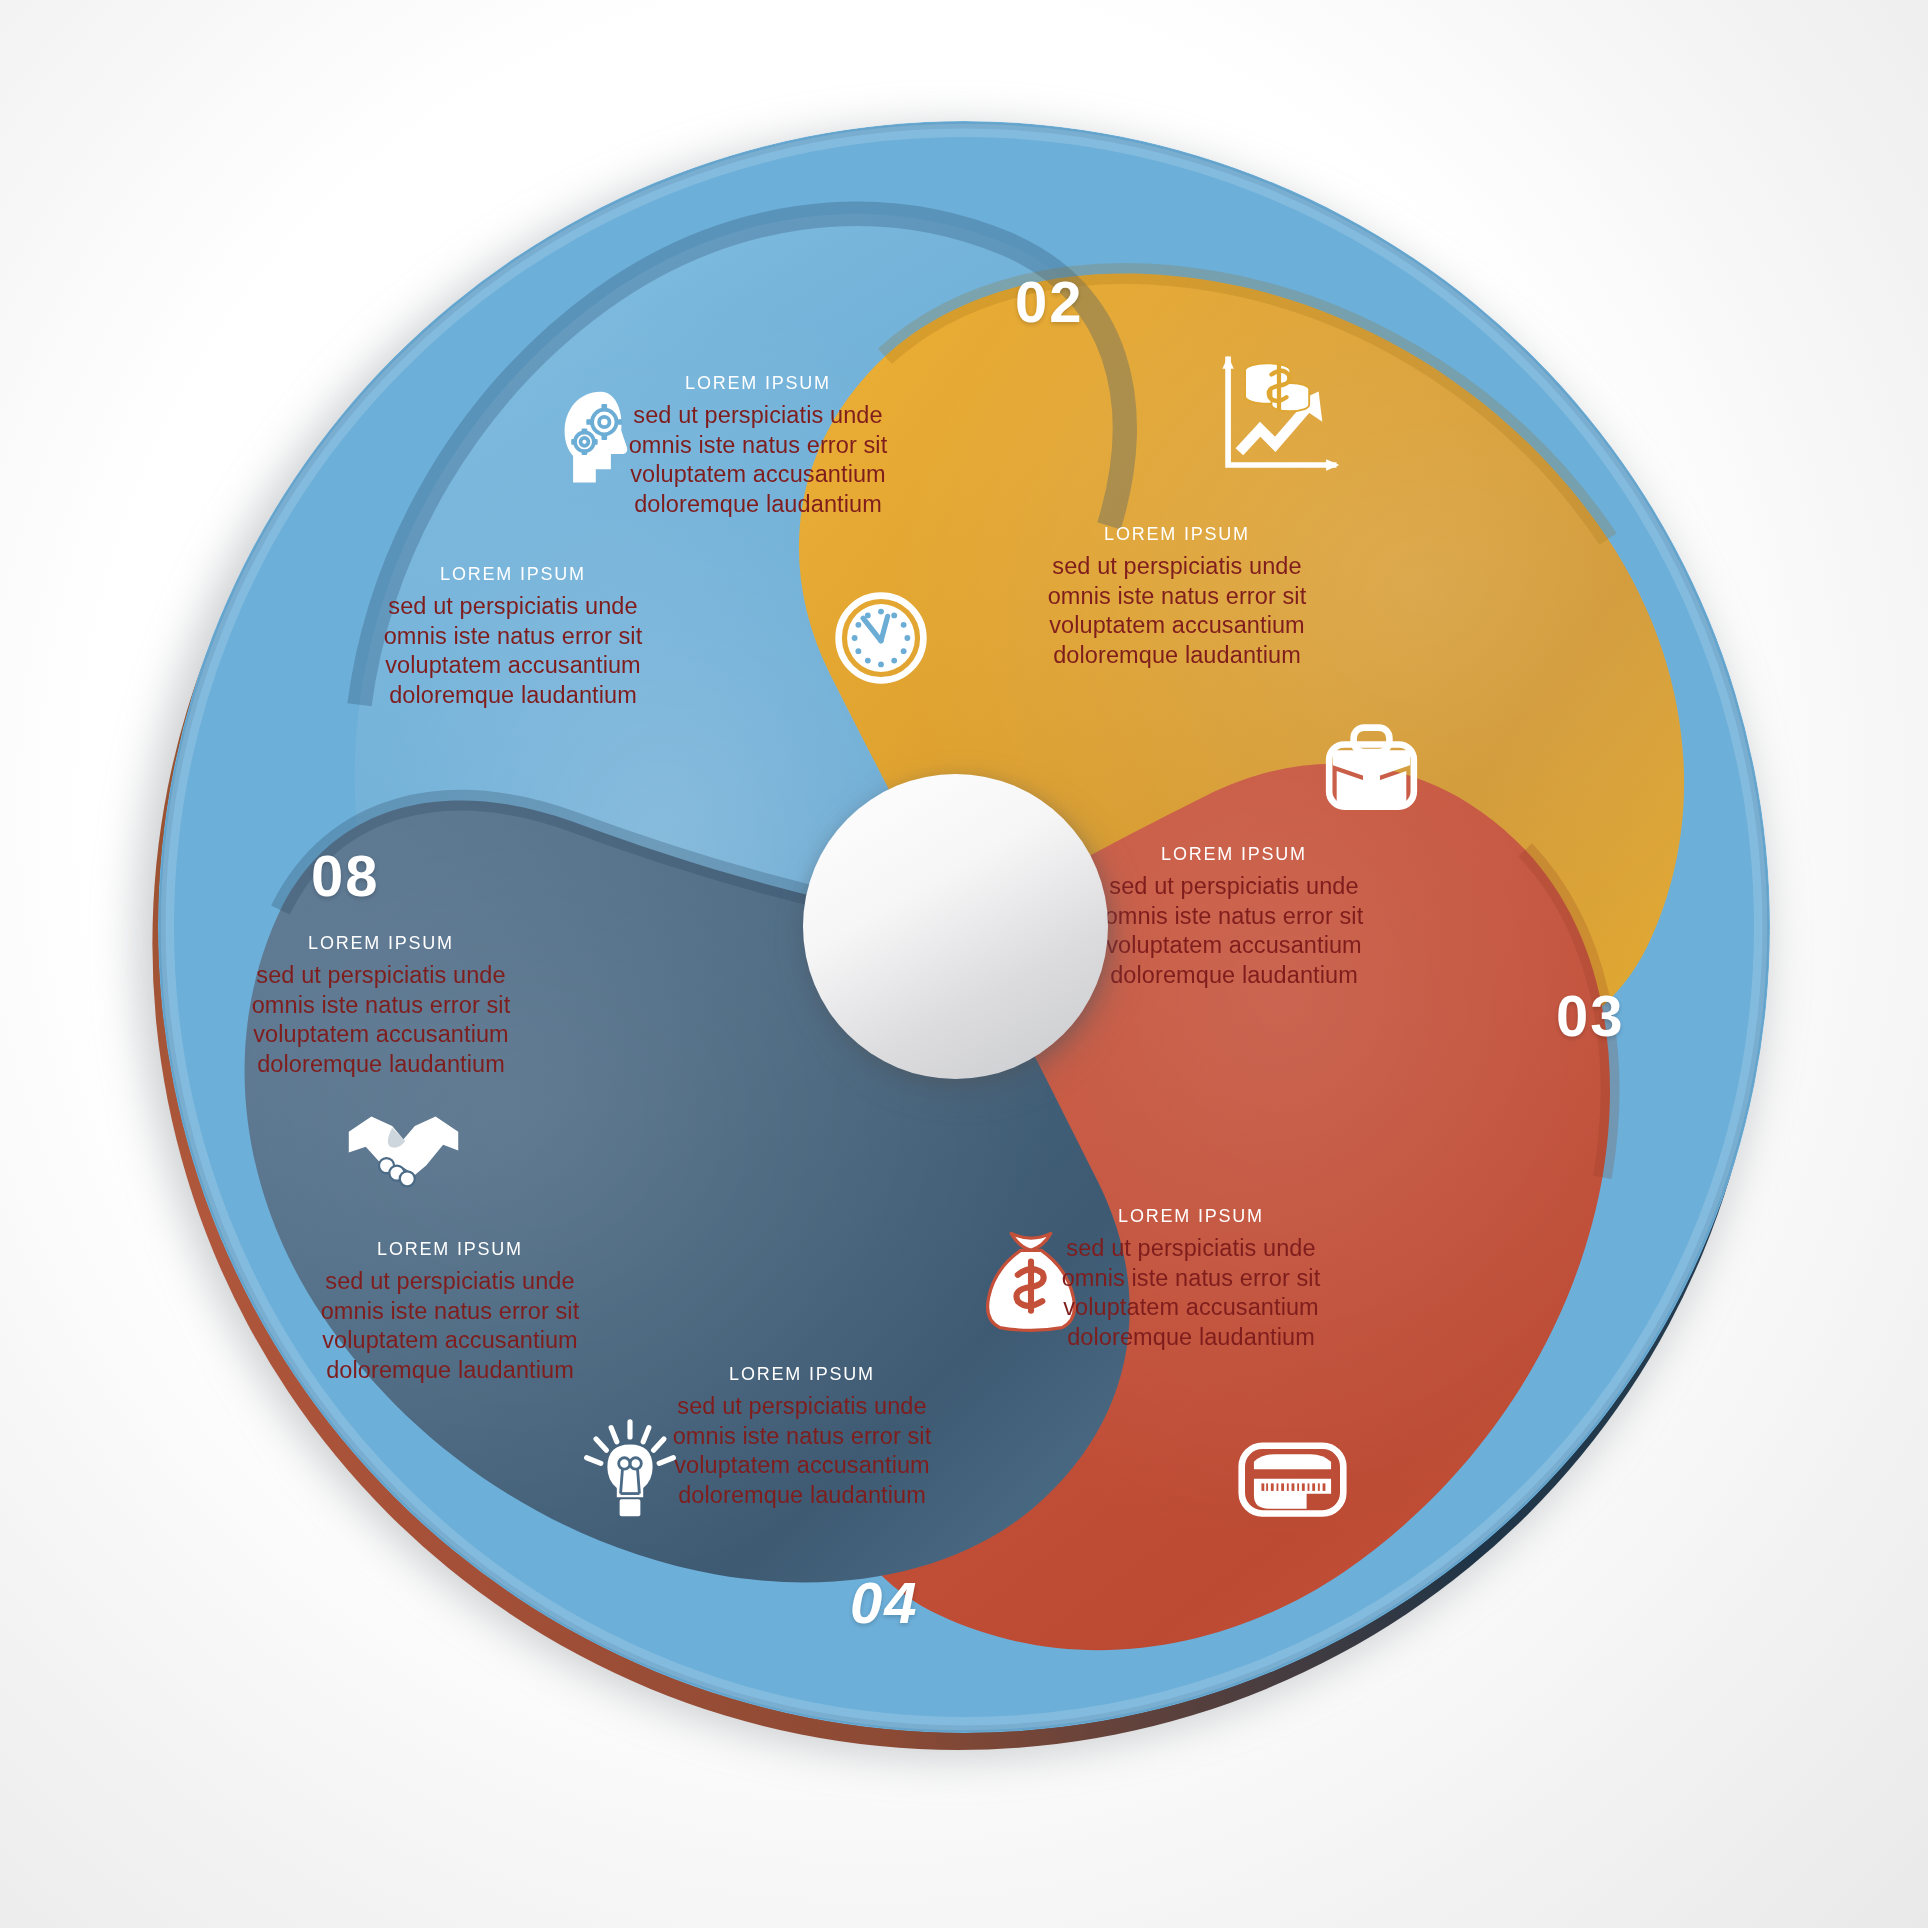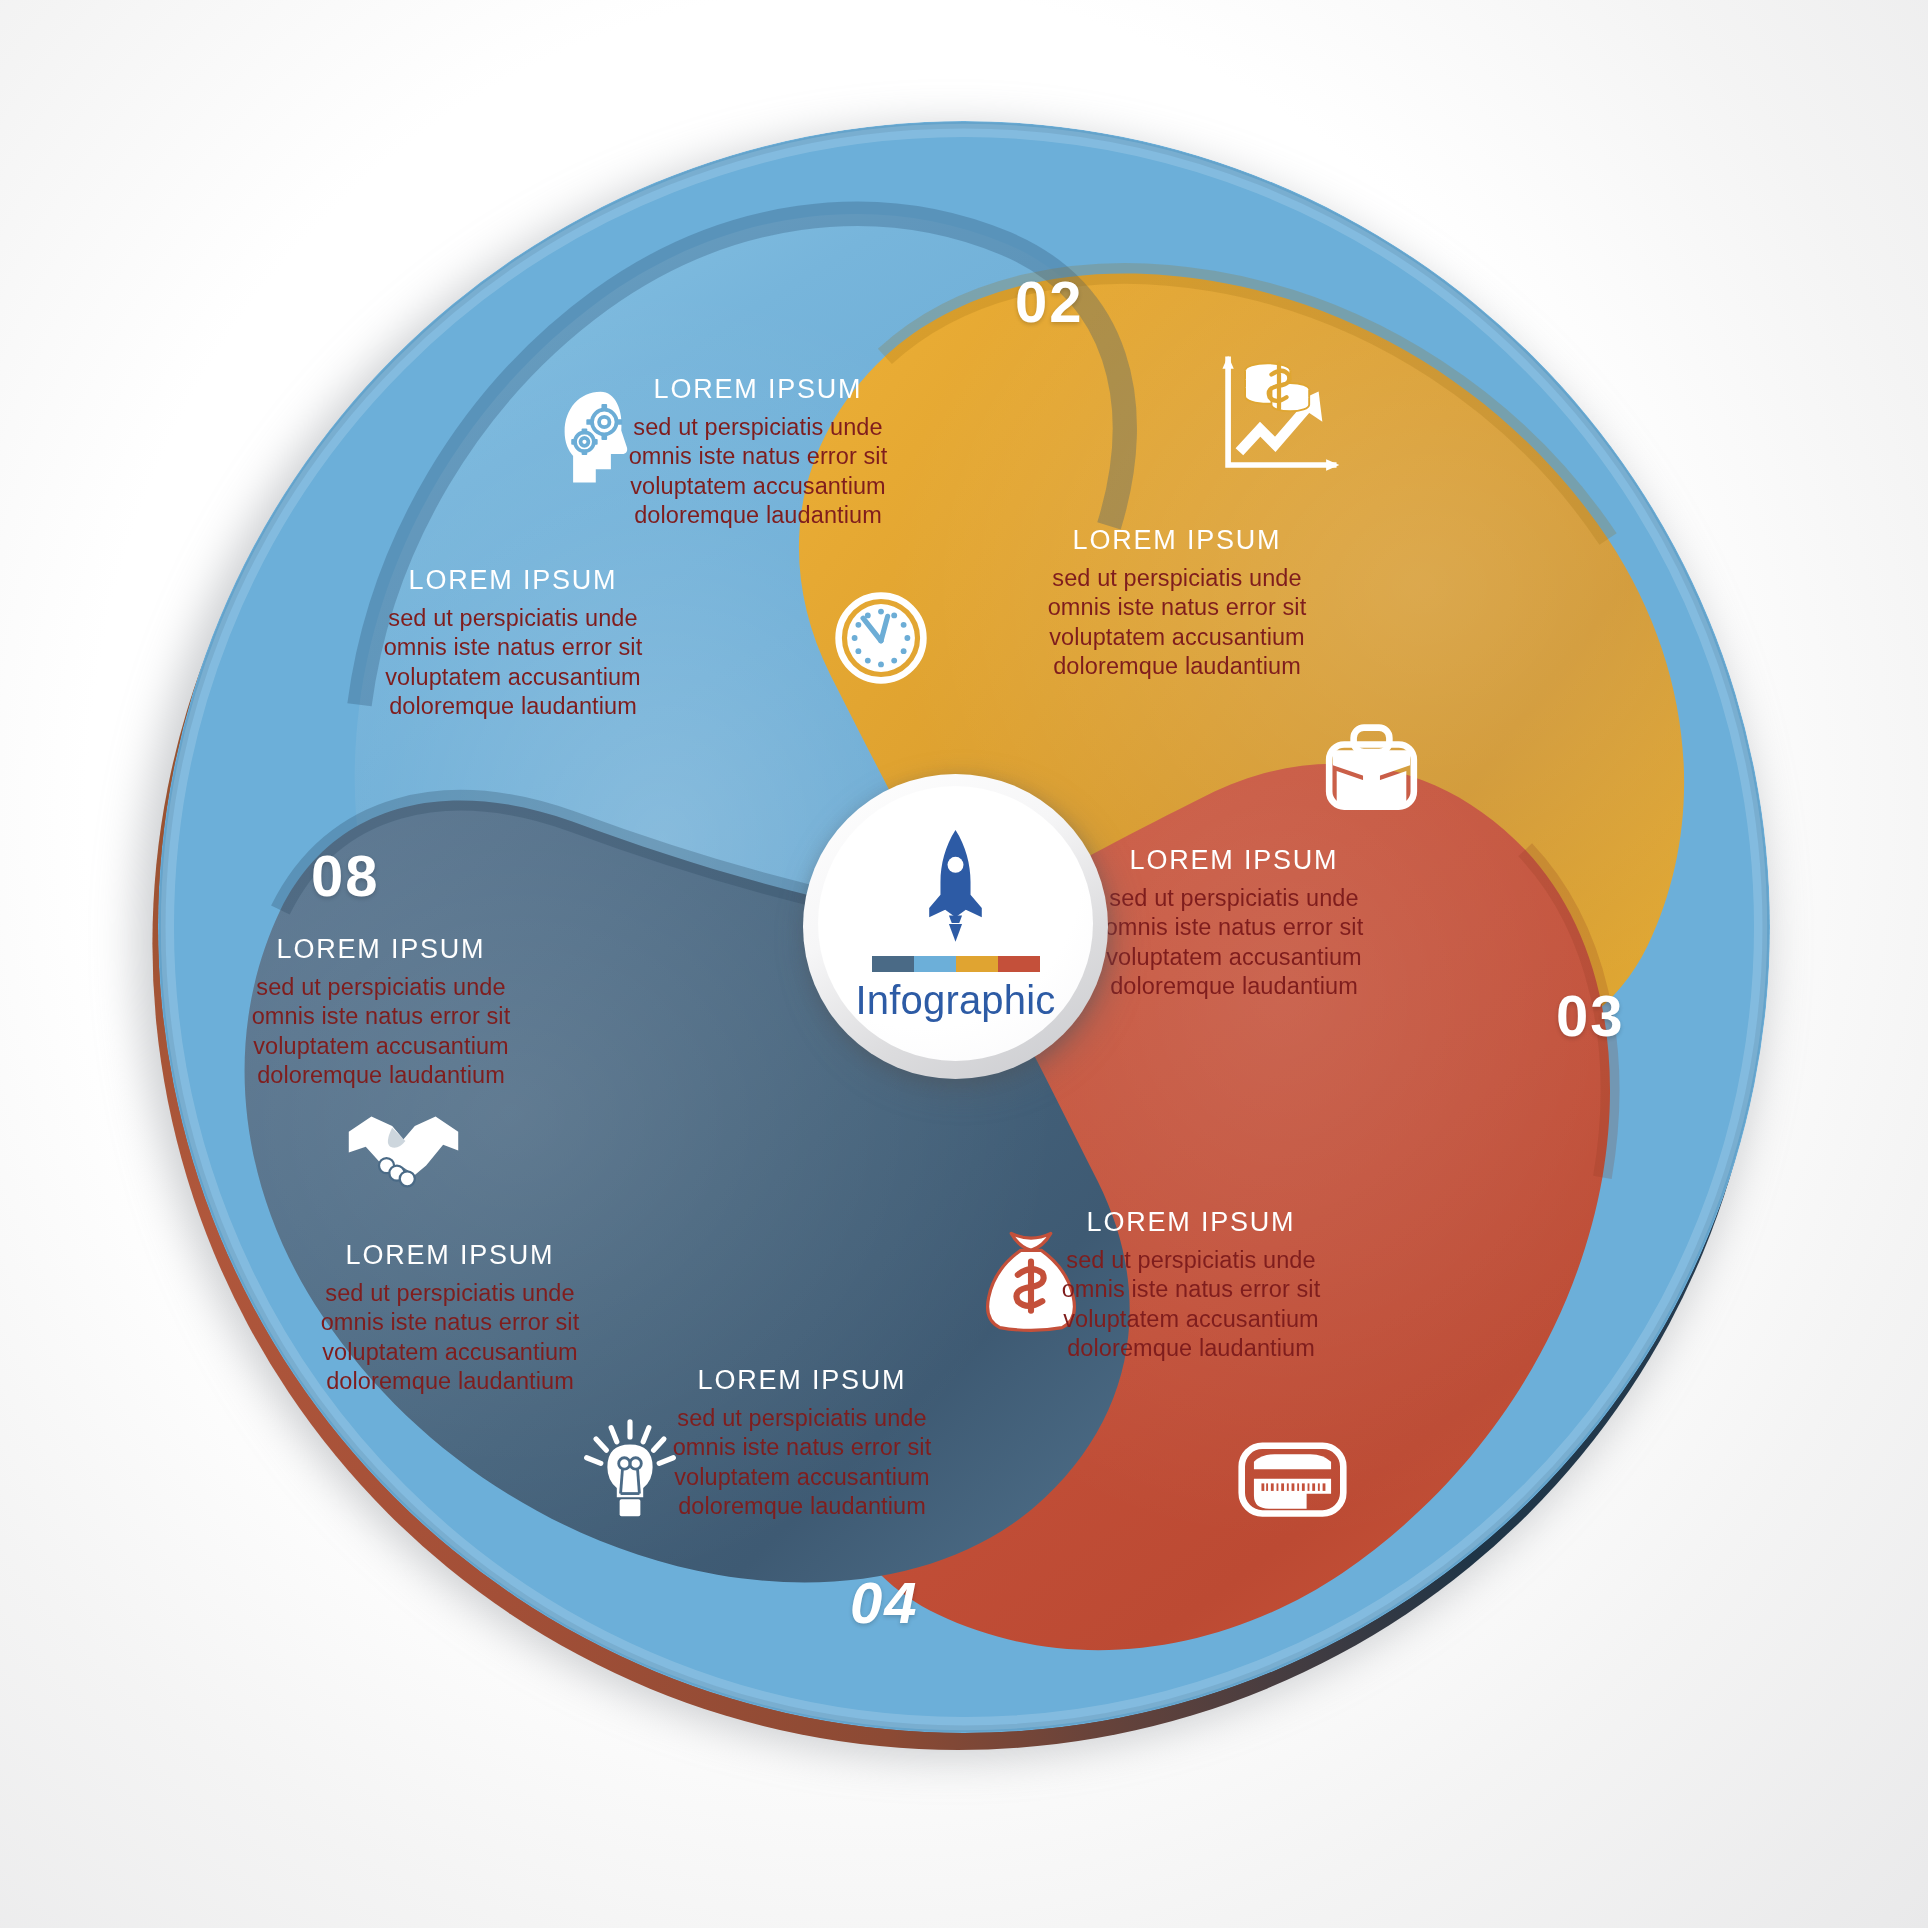--- a/index.html
+++ b/index.html
@@ -93,21 +93,21 @@
     text-shadow: 0 1.9px 4.7px rgba(0,0,0,0.18);
     line-height: 1;
   }
 
   .block {
     position: absolute;
     color: #ffffff;
     line-height: 1.26;
   }
   .block .b-title {
-    font-size: 27px;
+    font-size: 18px;
     letter-spacing: 1.8px;
     margin-bottom: 6.6px;
     white-space: nowrap;
     color: #ffffff;
   }
   .block .b-line {
     font-size: 23.5px;
     letter-spacing: 0.1px;
     white-space: nowrap;
     color: #7f1d1d;
@@ -502,32 +502,15 @@
             <path d="M60 54 L62 80"></path>
           <path d="M42 80 h20"></path>
         </g>
       </svg>
     </div>
 
   </div>
 
   <div class="hub-shadow"></div>
   <div class="hub-ring"></div>
-  <div class="hub">
-    <div class="hub-rocket">
-      <svg width="77" height="115" viewBox="0 0 82 122">
-        <path d="M41 3 C 30 20 25 40 25 58 L25 72 L13 86 L13 96 L30 88 L41 96 L52 88 L69 96 L69 86 L57 72 L57 58 C57 40 52 20 41 3 Z" fill="#2d5ba5"></path>
-        <circle cx="41" cy="40" r="8.5" fill="#ffffff"></circle>
-        <path d="M34 94 h14 l-3 8 h-8 Z" fill="#2d5ba5"></path>
-        <path d="M34 103 L41 122 L48 103 Z" fill="#2d5ba5"></path>
-      </svg>
-    </div>
-    <div class="hub-bar">
-      <span style="background:#4a6a86"></span>
-      <span style="background:#6cafd9"></span>
-      <span style="background:#e0a431"></span>
-      <span style="background:#c4503a"></span>
-    </div>
-    <div class="hub-title" style="color: rgb(45, 91, 165);">Infographic</div>
-  </div>
 
 </div>
 
 
 </body></html>

